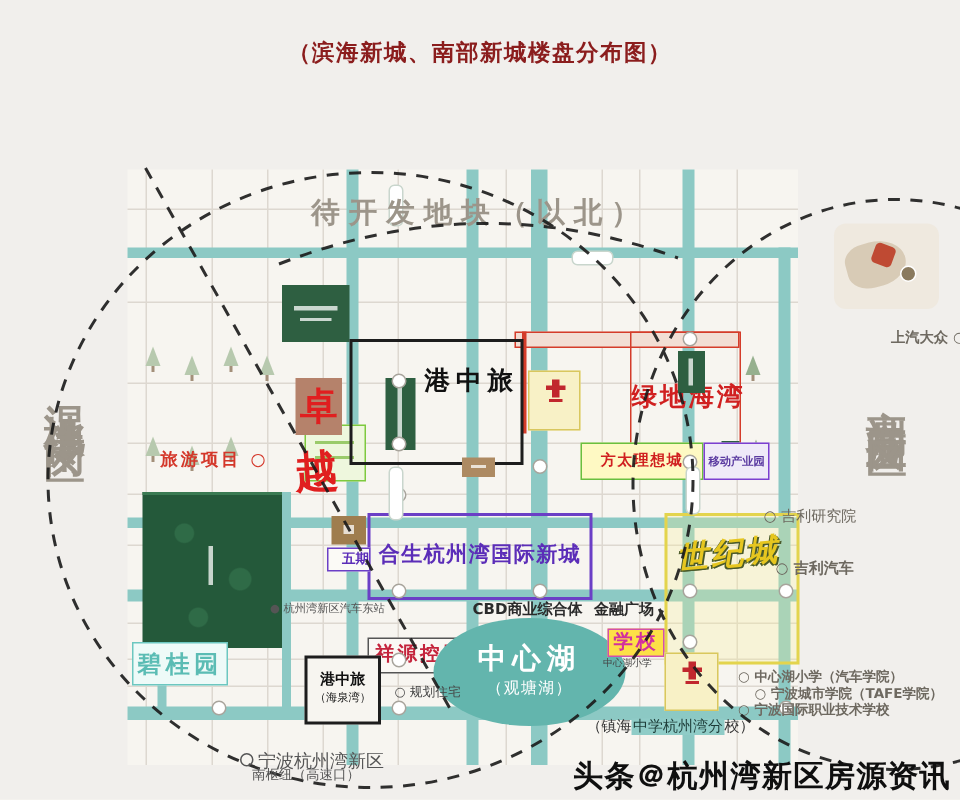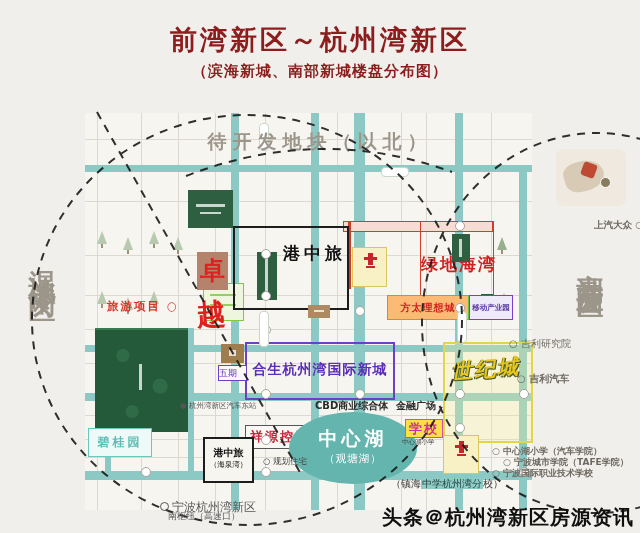--- a/index.html
+++ b/index.html
@@ -38,21 +38,20 @@
   .tinybar{position:absolute;background:rgba(255,255,255,.75);}
   .poi{position:absolute;color:#6e6960;z-index:5;white-space:nowrap;}
   .overlay{position:absolute;left:0;top:0;z-index:6;pointer-events:none;}
   .watermark{position:absolute;right:6px;bottom:2px;font-size:20px;font-weight:bold;
              color:#0f0f0f;z-index:8;letter-spacing:1px;}
 </style>
 </head>
 <body>
 
 <div class="header">
-  <div class="title">前湾新区～杭州湾新区</div>
   <div class="subtitle">（滨海新城、南部新城楼盘分布图）</div>
 </div>
 
 <div class="north-label">待开发地块（以北）</div>
 <div class="vtext west-label">湿地休闲区</div>
 <div class="vtext east-label">高端产业园区</div>
 
 <div class="map">
 
   <div class="gl-v" style="left:12px"></div>
@@ -139,34 +138,34 @@
         <i></i>
       </div>
   </div>
 
   <div class="abs" style="left:336px;top:140px;font-size:17px;font-weight:bold;color:#d02020;letter-spacing:2px;z-index:3;white-space:nowrap">绿地海湾</div>
   <div class="abs" style="left:367px;top:121px;width:18px;height:28px;background:#2e5f41;z-index:3">
     <div class="tinybar" style="left:7px;top:5px;width:3px;height:18px"></div>
   </div>
   <div class="abs" style="left:396px;top:181px;width:12px;height:22px;background:#2e5f41;z-index:3"></div>
 
-  <div class="abs" style="left:302px;top:182px;width:80px;height:23px;background:#fdba74;border:1.5px solid #6abf3f;z-index:3;
+  <div class="abs" style="left:302px;top:182px;width:80px;height:23px;background:#fef9c3;border:1.5px solid #6abf3f;z-index:3;
        text-align:center;line-height:23px;font-size:10px;font-weight:bold;color:#d02020;letter-spacing:1px">方太理想城</div>
 
   <div class="abs" style="left:384px;top:182px;width:42px;height:23px;background:#efeaf8;border:1.5px solid #7b3fd0;z-index:3;
        text-align:center;line-height:23px;font-size:7.5px;color:#5a3aa0;font-weight:bold">移动产业园</div>
 
   <div class="abs" style="left:160px;top:229px;width:146px;height:54px;border:2px solid #6b3fc6;z-index:3">
     <div class="abs" style="left:4px;top:17px;width:138px;text-align:center;font-size:14px;font-weight:bold;color:#5b2db8;letter-spacing:1px;white-space:nowrap">合生杭州湾国际新城</div>
   </div>
   <div class="abs" style="left:136px;top:231px;width:23px;height:19px;background:#9f7d4e;z-index:3">
     <div class="tinybar" style="left:8px;top:6px;width:7px;height:6px"></div>
   </div>
   <div class="abs" style="left:133px;top:252px;width:27px;height:14px;background:#fbfaf6;border:1.5px solid #6b3fc6;z-index:3;
-       text-align:left;line-height:14px;font-size:9px;font-weight:normal;color:#5b2db8">五期</div>
+       text-align:right;line-height:14px;font-size:9px;font-weight:bold;color:#5b2db8">五期</div>
 
   <div class="abs" style="left:358px;top:229px;width:86px;height:97px;border:2px solid #e3d44d;background:rgba(248,238,150,.28);z-index:2"></div>
   <div class="abs" style="left:366px;top:242px;font-size:21px;font-weight:bold;font-style:italic;color:#e6c61f;z-index:3;letter-spacing:2px;
        transform:rotate(-5deg);text-shadow:1px 1px 0 #4a5a2a,-1px 1px 0 #4a5a2a;white-space:nowrap">世纪城</div>
 
   <div class="abs" style="left:230px;top:286px;font-size:10px;font-weight:bold;color:#2b2b2b;z-index:3;white-space:nowrap">CBD商业综合体</div>
   <div class="abs" style="left:311px;top:286px;font-size:10px;font-weight:bold;color:#2b2b2b;z-index:3;white-space:nowrap">金融广场</div>
 
   <div class="abs" style="left:160px;top:312px;width:68px;height:22px;background:#faf8f4;border:1px solid #555;z-index:3;
        text-align:center;line-height:22px;font-size:13px;font-weight:bold;color:#c4243c;letter-spacing:2px">祥源控股</div>
@@ -185,21 +184,21 @@
         <i></i>
       </div>
   </div>
 
   <div class="abs" style="left:118px;top:324px;width:47px;height:42px;background:#f7f5f0;border:2px solid #1d1d1d;z-index:4;text-align:center">
     <div style="margin-top:7px;font-size:10px;font-weight:bold;color:#111">港中旅</div>
     <div style="font-size:7.5px;color:#111">（海泉湾）</div>
   </div>
 
   <div class="abs" style="left:3px;top:315px;width:62px;height:27px;background:#eefaf8;border:1.5px solid #6cc7c0;z-index:4;
-       text-align:center;line-height:27px;font-size:12px;font-weight:bold;color:#5bbcb4;letter-spacing:3px">碧桂园</div>
+       text-align:center;line-height:27px;font-size:16px;font-weight:bold;color:#5bbcb4;letter-spacing:3px">碧桂园</div>
 
   <div class="poi" style="left:22px;top:186px;font-size:11.5px;font-weight:bold;color:#d4372a;letter-spacing:2px">旅游项目 ○</div>
   <div class="poi" style="left:95px;top:288px;font-size:7.5px;color:#555">● 杭州湾新区汽车东站</div>
   <div class="poi" style="left:178px;top:343px;font-size:8.5px;color:#444">○ 规划住宅</div>
   <div class="poi" style="left:306px;top:364px;font-size:10px;color:#333">
     <span>（镇海</span><span style="background:#8fccc7;color:#1d3c38;padding:0 1px">中学杭州湾分</span><span>校）</span>
   </div>
 
   <div class="node" style="left:176px;top:136px"></div>
   <div class="node" style="left:176px;top:178px"></div>

